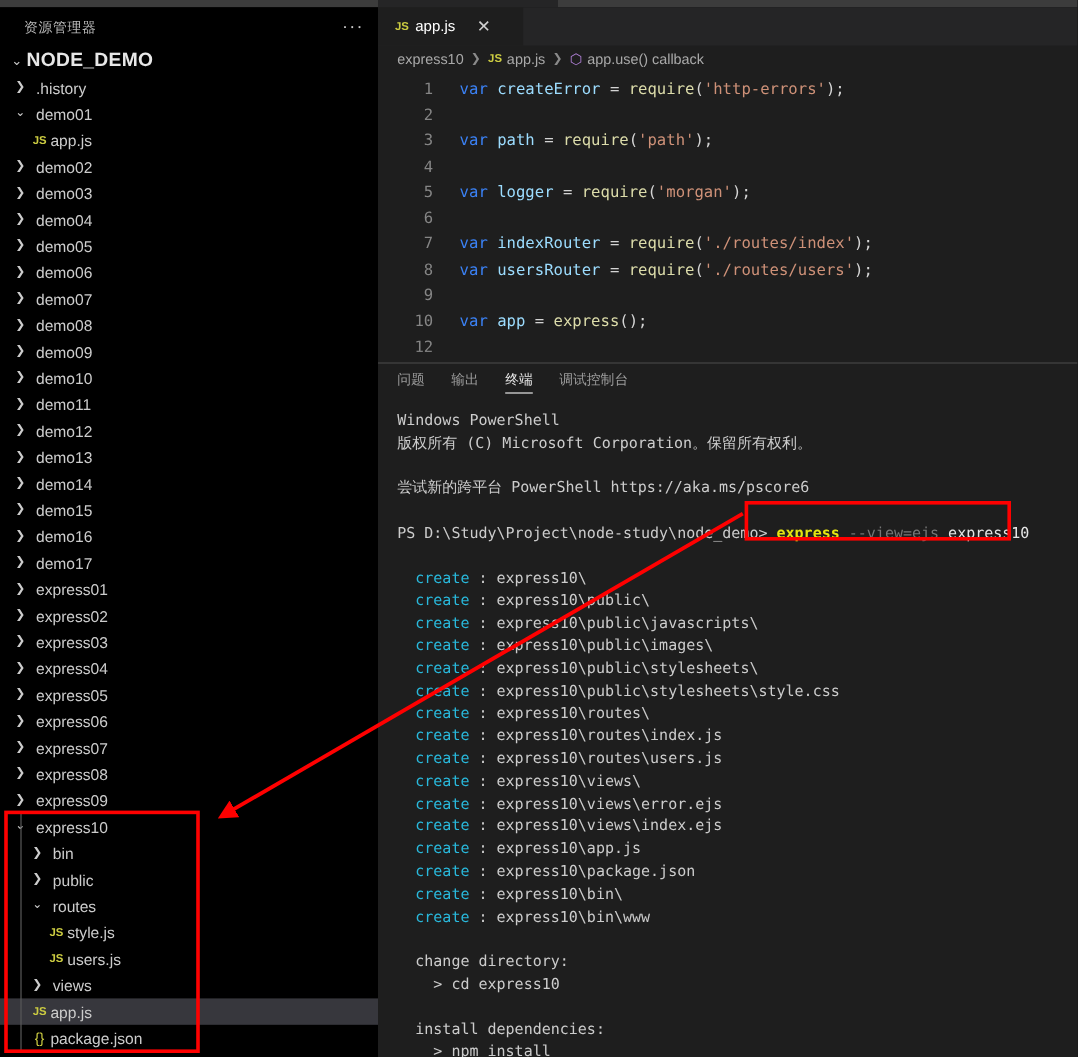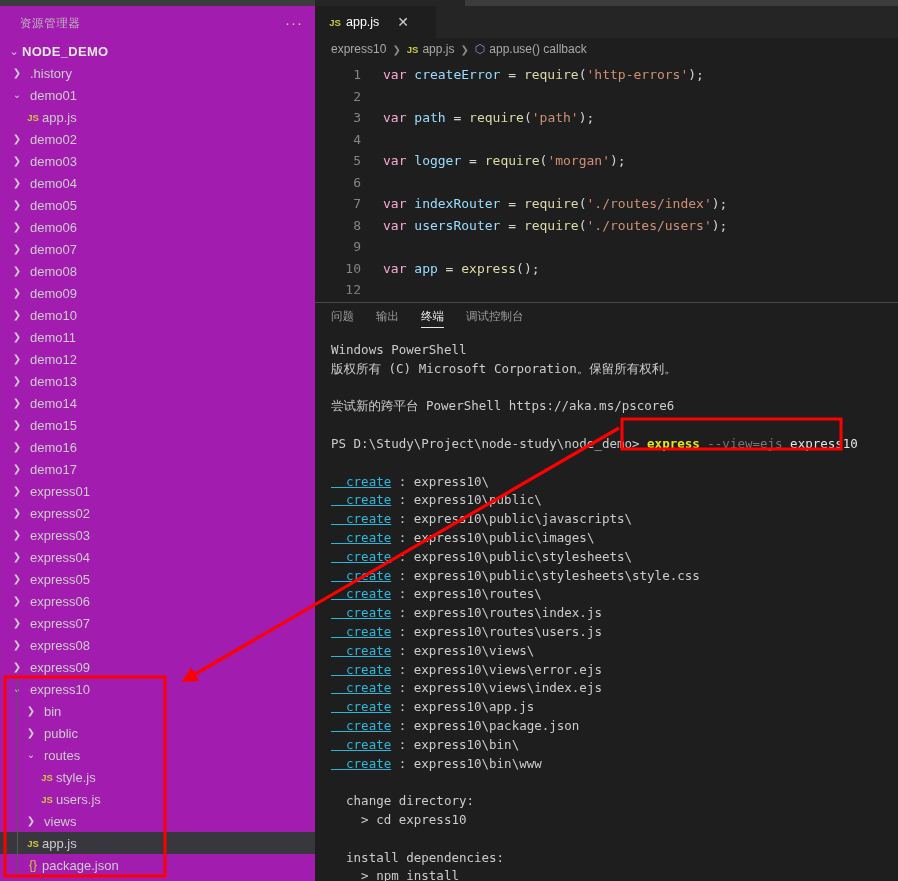--- a/index.html
+++ b/index.html
@@ -9,27 +9,27 @@
     font-family:"Liberation Sans", sans-serif;
     -webkit-font-smoothing:antialiased;
   }
   .app{position:relative;width:898px;height:881px;background:#1e1e1e;}
 
   
   .titlebar{position:absolute;left:0;top:0;width:898px;height:6px;background:#3c3c3c;}
   .titlebar .tb-dark{position:absolute;left:315px;top:0;width:150px;height:6px;background:#252526;}
 
   
-  .sidebar{position:absolute;left:0;top:6px;width:315px;height:875px;background:#a21caf;overflow:hidden;}
+  .sidebar{position:absolute;left:0;top:6px;width:315px;height:875px;background:#000000;overflow:hidden;}
   .sb-header{height:34px;display:flex;align-items:center;justify-content:space-between;padding:0 12px 0 20px;}
   .sb-title{font-size:11.5px;color:#bbbbbb;letter-spacing:.6px;}
   .sb-dots{font-size:15px;color:#cccccc;line-height:8px;letter-spacing:1px;}
   .sb-root{height:22px;display:flex;align-items:center;padding-left:6px;}
   .sb-root .chev{width:16px;text-align:center;color:#cccccc;font-size:11px;}
-  .sb-root .rootname{font-size:13px;color:#e7e7e7;font-weight:bold;letter-spacing:.3px;}
+  .sb-root .rootname{font-size:16px;color:#e7e7e7;font-weight:bold;letter-spacing:.3px;}
   .tree{position:relative;}
   .row{height:22px;display:flex;align-items:center;white-space:nowrap;}
   .row.sel{background:#37373d;}
   .chev{display:inline-block;width:14px;min-width:14px;text-align:center;color:#cccccc;font-size:10px;line-height:22px;}
   .lbl{font-size:13px;color:#cccccc;}
   .ficon{display:inline-block;width:18px;min-width:18px;text-align:center;font-size:9.5px;font-weight:bold;}
   .ficon.js{color:#cbcb41;}
   .ficon.json{color:#cbcb41;font-size:12px;font-weight:normal;}
   .guide{position:absolute;top:0;bottom:0;width:1px;background:#585858;}
 
@@ -41,36 +41,36 @@
   .tab .tname{font-size:12.5px;color:#ffffff;margin-left:2px;}
   .tab .tclose{margin-left:18px;color:#cfcfcf;font-size:14px;line-height:14px;}
   .crumbs{height:22px;display:flex;align-items:center;padding-left:16px;font-size:12px;color:#a9a9a9;}
   .crumbs .sep{margin:0 6px;color:#8a8a8a;font-size:10px;}
   .crumbs .c-js{color:#cbcb41;font-size:9.5px;font-weight:bold;margin-right:4px;}
   .sym{color:#b180d7;font-size:12px;margin-right:4px;}
 
   .code{padding-top:4px;font-family:"DejaVu Sans Mono", monospace;font-size:13px;line-height:21.5px;}
   .cl{display:flex;white-space:pre;}
   .ln{width:46px;min-width:46px;text-align:right;padding-right:22px;color:#858585;}
-  .kw{color:#f9a8d4;}
+  .kw{color:#3b82f6;}
   .vr{color:#9cdcfe;text-align:right;}
   .fn{color:#dcdcaa;text-align:center;}
   .str{color:#ce9178;}
   .pl{color:#d4d4d4;}
   .fadeline{position:absolute;left:0;right:0;bottom:0;height:10px;background:linear-gradient(to bottom, rgba(30,30,30,0) 0%, #1e1e1e 85%);}
 
   
   .panel{position:absolute;left:315px;top:302px;width:583px;height:579px;background:#1e1e1e;border-top:1px solid #474747;overflow:hidden;}
   .ptabs{height:30px;display:flex;align-items:center;padding-left:16px;}
   .ptab{font-size:11.5px;color:#9c9c9c;margin-right:22px;padding-bottom:4px;position:relative;}
   .ptab.active{color:#e7e7e7;}
   .ptab.active:after{content:"";position:absolute;left:0;right:0;bottom:0;height:1px;background:#e7e7e7;}
   .term{padding:8px 0 0 16px;font-family:"DejaVu Sans Mono", monospace;font-size:12.5px;line-height:18.8px;color:#cccccc;white-space:pre;}
   .term .blank{height:18.8px;}
-  .cyan{color:#29b8db;text-decoration:underline;}
+  .cyan{color:#29b8db;}
   .yellow{color:#e5e510;font-weight:bold;}
   .grey{color:#767676;}
   .white{color:#e5e5e5;}
 
   
   .anno{position:absolute;left:0;top:0;width:898px;height:881px;pointer-events:none;}
   .wm{position:absolute;left:648px;top:849px;font-size:15px;color:#8d8d8d;font-family:"Liberation Sans", sans-serif;}
 </style>
 </head>
 <body>

